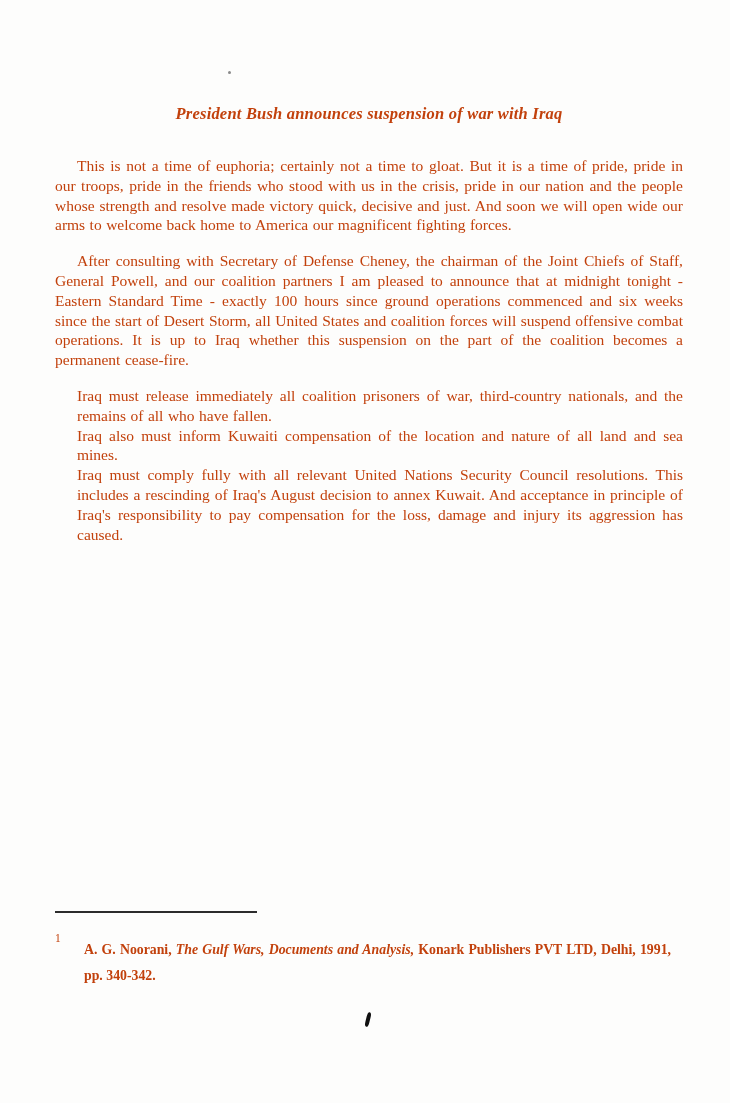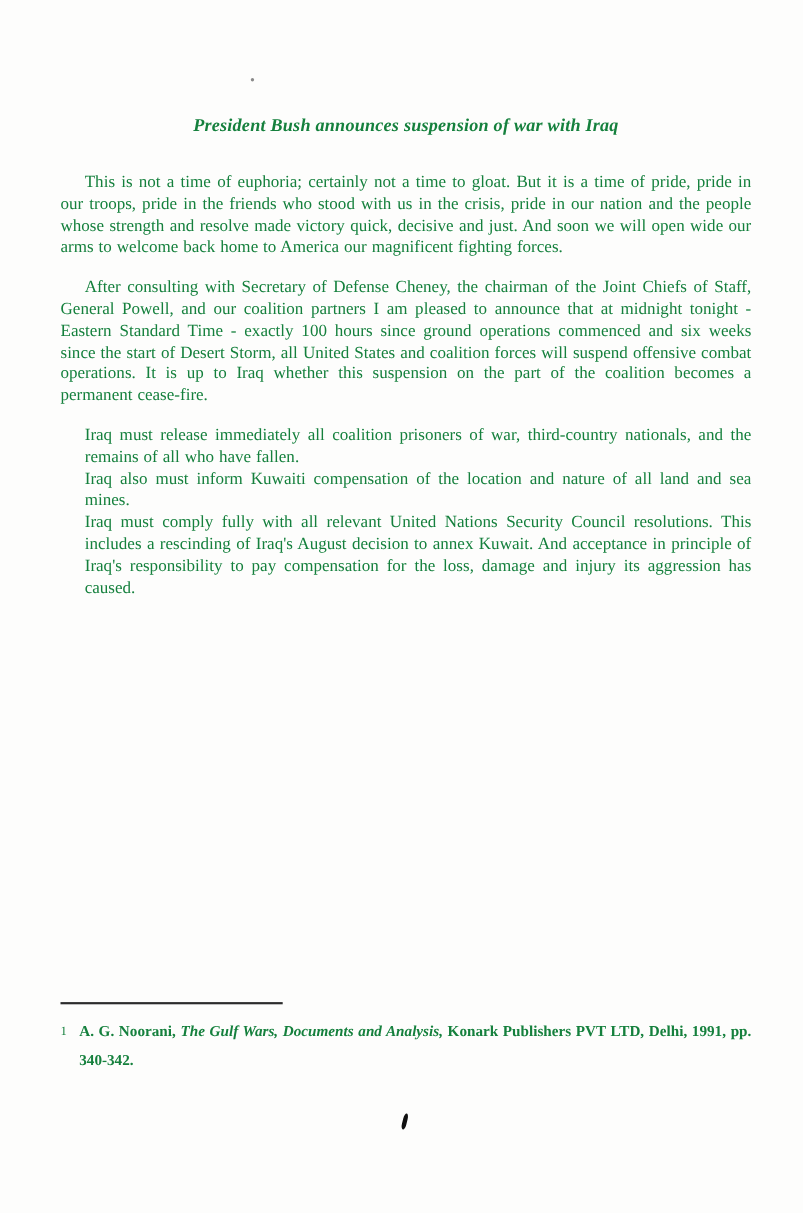--- a/index.html
+++ b/index.html
@@ -6,21 +6,21 @@
     margin: 0;
     padding: 0;
     background: #ffffff;
   }
   .page {
     position: relative;
     width: 730px;
     height: 1103px;
     background: #fdfdfc;
     font-family: "Liberation Serif", "DejaVu Serif", serif;
-    color: #15803d;
+    color: #c2410c;
     overflow: hidden;
     box-sizing: border-box;
   }
   .speck {
     position: absolute;
     left: 228px;
     top: 71px;
     width: 3px;
     height: 3px;
     background: #8a8a8a;
@@ -84,21 +84,21 @@
     line-height: 26px;
   }
   .fn-marker {
     font-weight: normal;
     font-size: 11.5px;
     line-height: 26px;
     width: 8px;
     flex: 0 0 auto;
   }
   .fn-text {
-    margin: 0;
+    margin: 12px;
     flex: 1;
     text-align: justify;
   }
   .fn-worktitle { font-style: italic; }
   .page-mark {
     position: absolute;
     left: 366px;
     top: 1012px;
     width: 4px;
     height: 15px;

